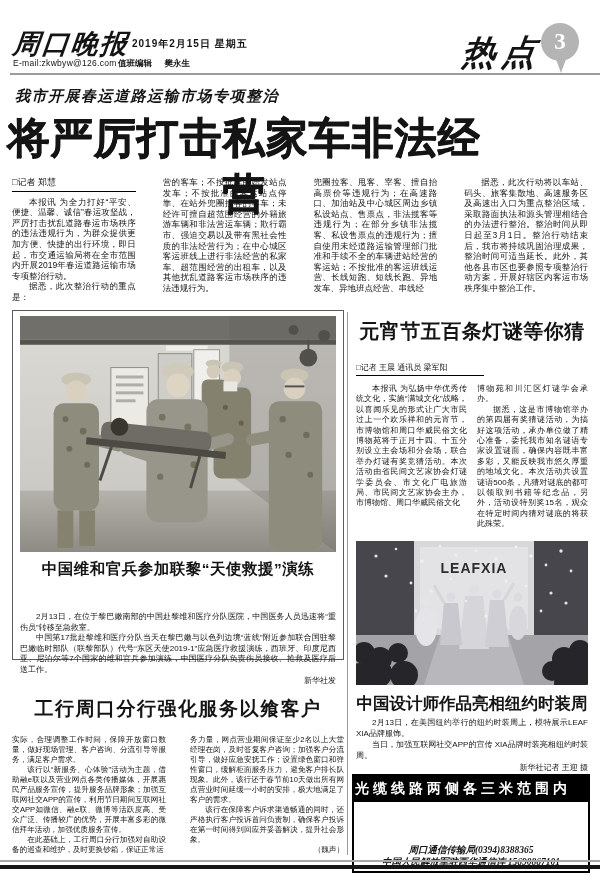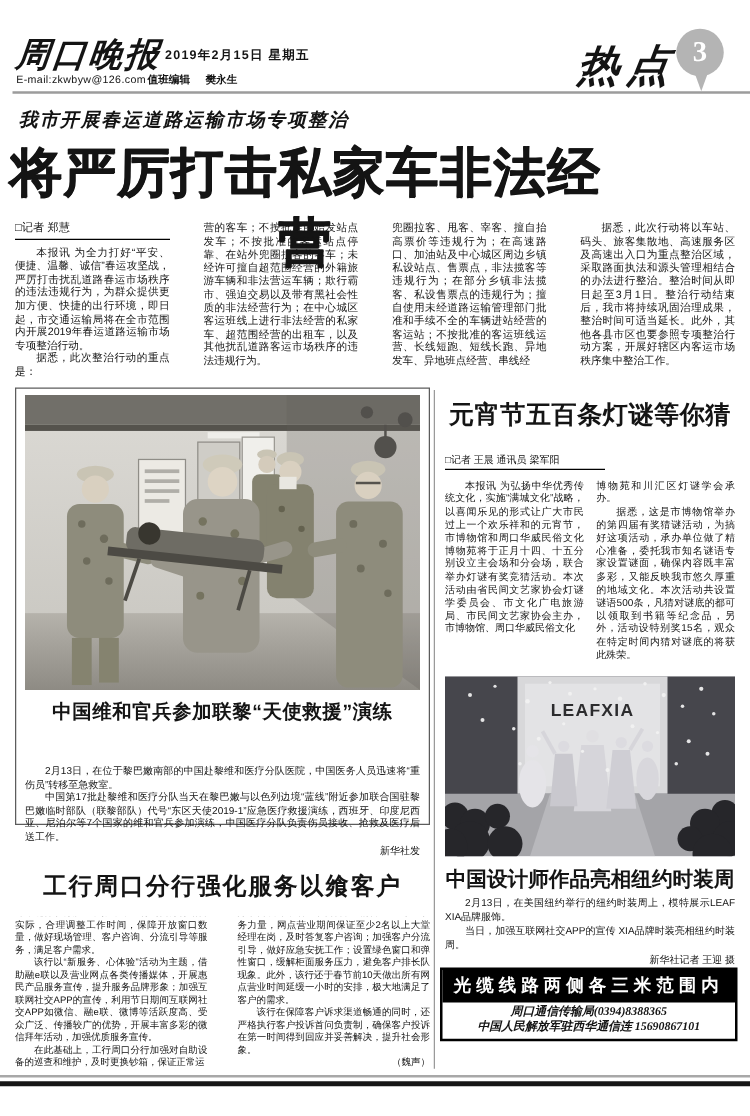--- a/index.html
+++ b/index.html
@@ -61,26 +61,26 @@
   .riddle-cols .col{flex:1;font-size:8px;line-height:10.4px;text-align:justify;}
 
   
   .fashion-photo{position:absolute;left:356px;top:541px;width:232px;height:144px;display:block;}
   .fashion-title{position:absolute;left:356px;top:693px;width:232px;text-align:center;
         font-size:16.5px;font-weight:900;}
   .fashion-cap{position:absolute;left:356px;top:717px;width:232px;font-size:8px;line-height:11px;text-align:justify;}
 
   
   .notice{position:absolute;left:352px;top:774px;width:238px;border:2px solid #000;box-sizing:border-box;background:#fff;}
-  .n-black{background:#000;color:#fff;text-align:center;padding:3px 1px 4px;}
+  .n-black{background:#000;color:#fff;padding:3px 1px 4px;}
   .n-black div{font-size:14px;font-weight:900;white-space:nowrap;line-height:19px;}
   .n1{letter-spacing:4px;}
   .n2{letter-spacing:.5px;}
   .n-white{text-align:center;padding:2px 0 3px;font-family:"Liberation Serif","DejaVu Serif",serif;
-        font-weight:bold;font-style:italic;}
+        font-weight:bold;font-style:italic;margin-top:40px;}
   .n-white div{font-size:9.5px;line-height:12px;white-space:nowrap;}
 
   
   .rule-gray{position:absolute;left:0;top:860px;width:600px;height:2px;background:#a8a8a8;}
   .rule-black{position:absolute;left:0;top:865px;width:600px;height:4px;background:#161616;}
 </style>
 </head>
 <body>
 
 <div class="page">

